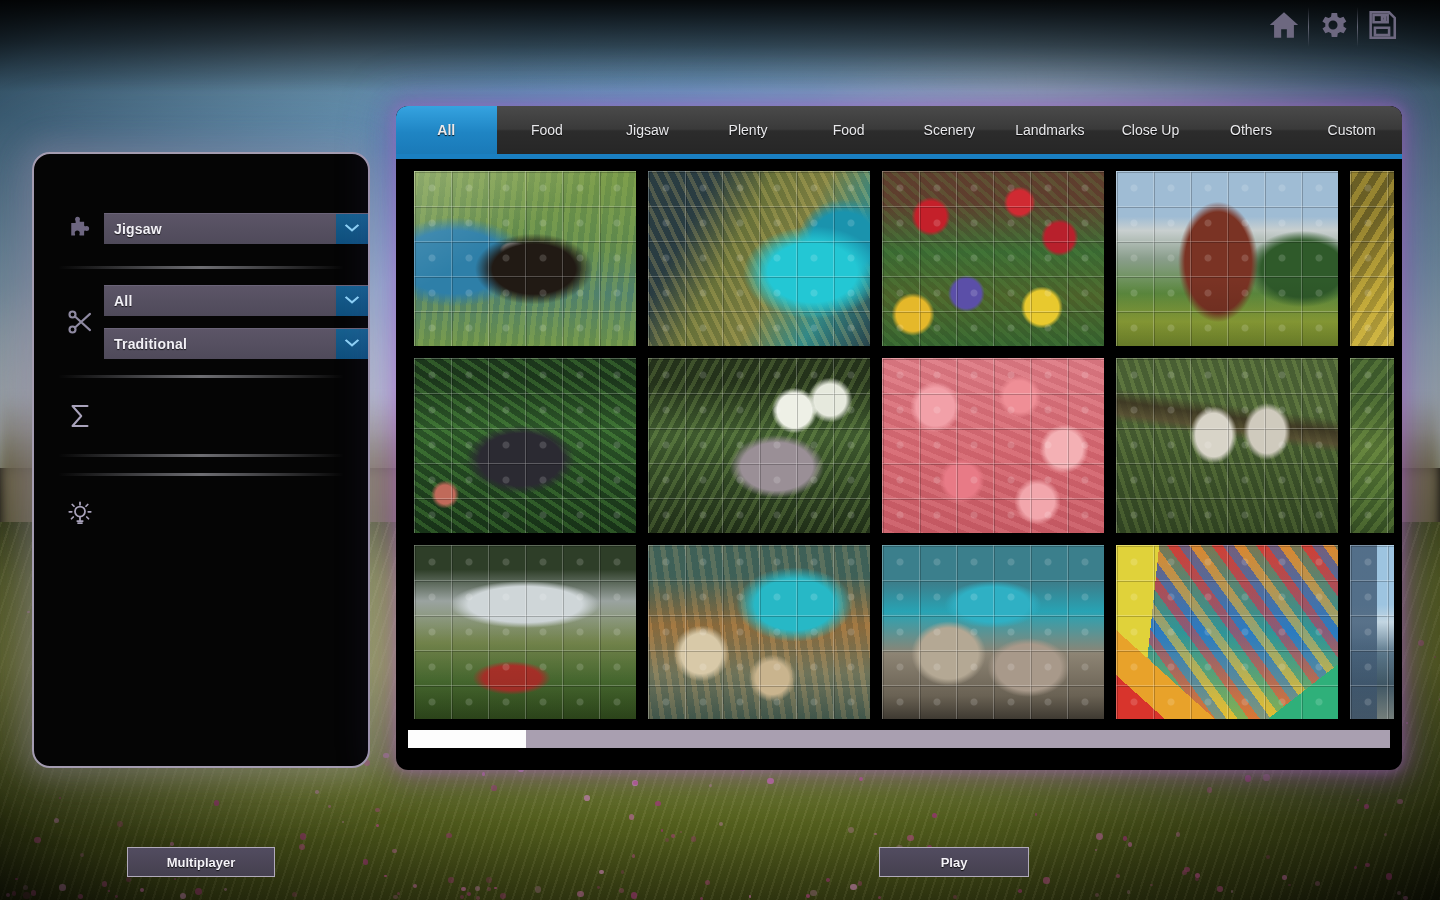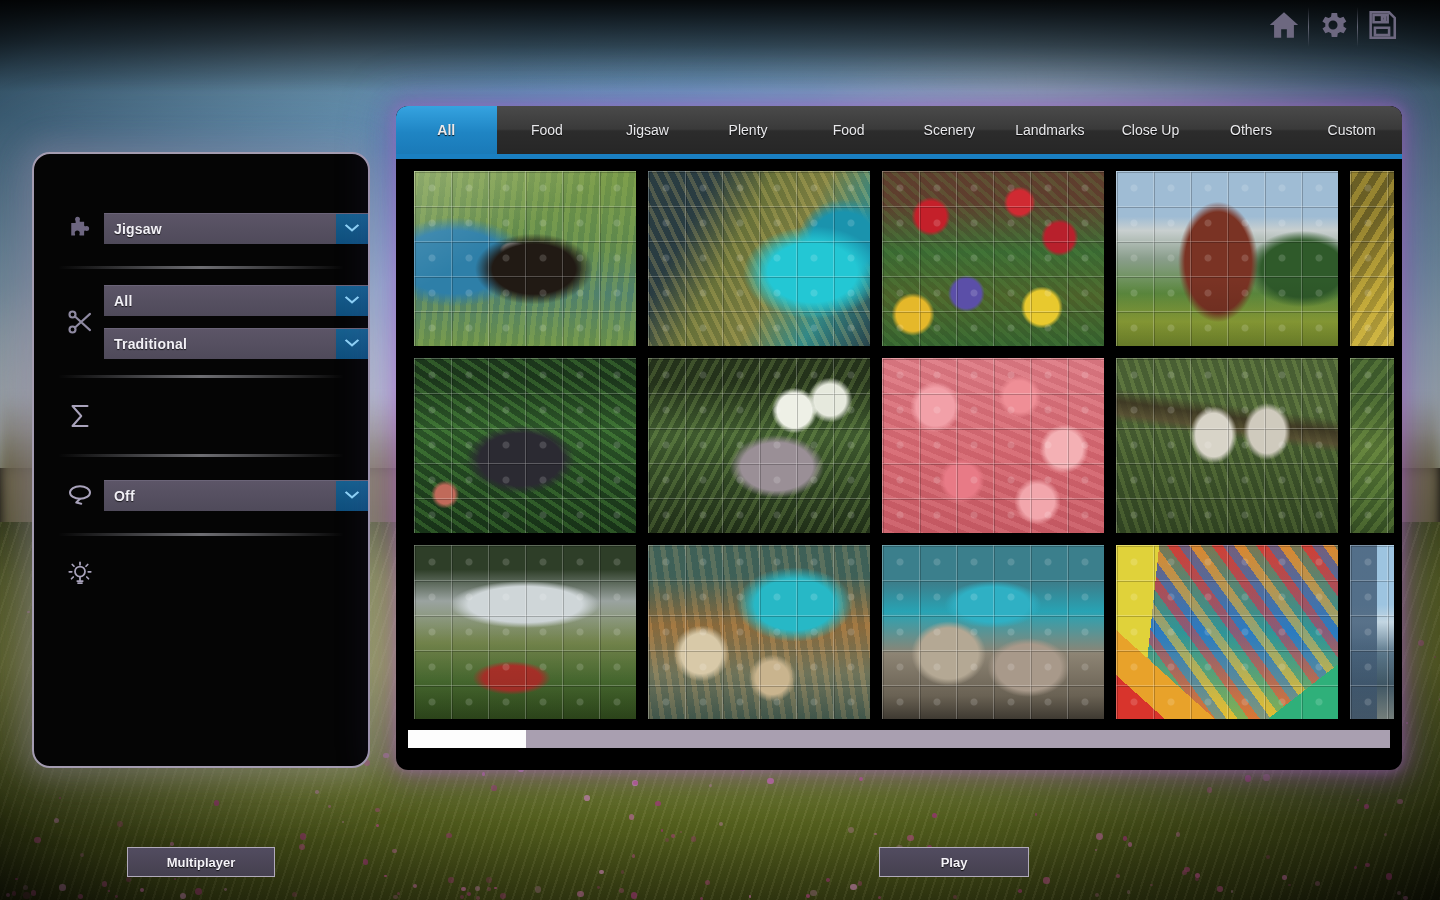--- a/index.html
+++ b/index.html
@@ -465,38 +465,20 @@
   <div class="setRow">
     <div class="setIcon">
       <svg viewBox="0 0 24 24" fill="none" stroke="#a9a3bb" stroke-width="1.6" stroke-linejoin="round" stroke-linecap="round">
         <path d="M18 4H6l7 8-7 8h12"></path>
       </svg>
     </div>
   </div>
 
   <div class="divider"></div>
 
-  <div class="setRow">
-    <div class="setIcon">
-      <svg viewBox="0 0 24 24" fill="none" stroke="#a9a3bb" stroke-width="1.6" stroke-linecap="round">
-        <ellipse cx="12" cy="10" rx="8" ry="5"></ellipse>
-        <path d="M12 15l-3 3 4 1" stroke-linejoin="round"></path>
-      </svg>
-    </div>
-    <div class="setFields">
-      <div class="ddl">
-        <span class="val">Off</span>
-        <span class="arw">
-          <svg viewBox="0 0 20 12">
-              <path d="M2 2l8 7 8-7 -1.8-1.2L10 6 3.8.8z"></path>
-            </svg>
-        </span>
-      </div>
-    </div>
-  </div>
 
   <div class="divider"></div>
 
   <div class="setRow">
     <div class="setIcon">
       <svg viewBox="0 0 24 24" fill="none" stroke="#a9a3bb" stroke-width="1.4" stroke-linecap="round">
         <circle cx="12" cy="10" r="4"></circle>
         <path d="M12 14.2v2.6M9.8 17.6h4.4M10.4 19.2h3.2"></path>
         <path d="M12 2.6v2M5.8 4.4l1.4 1.4M3.4 10.2h2M18.6 10.2h2M16.8 5.8l1.4-1.4M6.6 14.4 5.2 15.8M17.4 14.4l1.4 1.4"></path>
       </svg>

